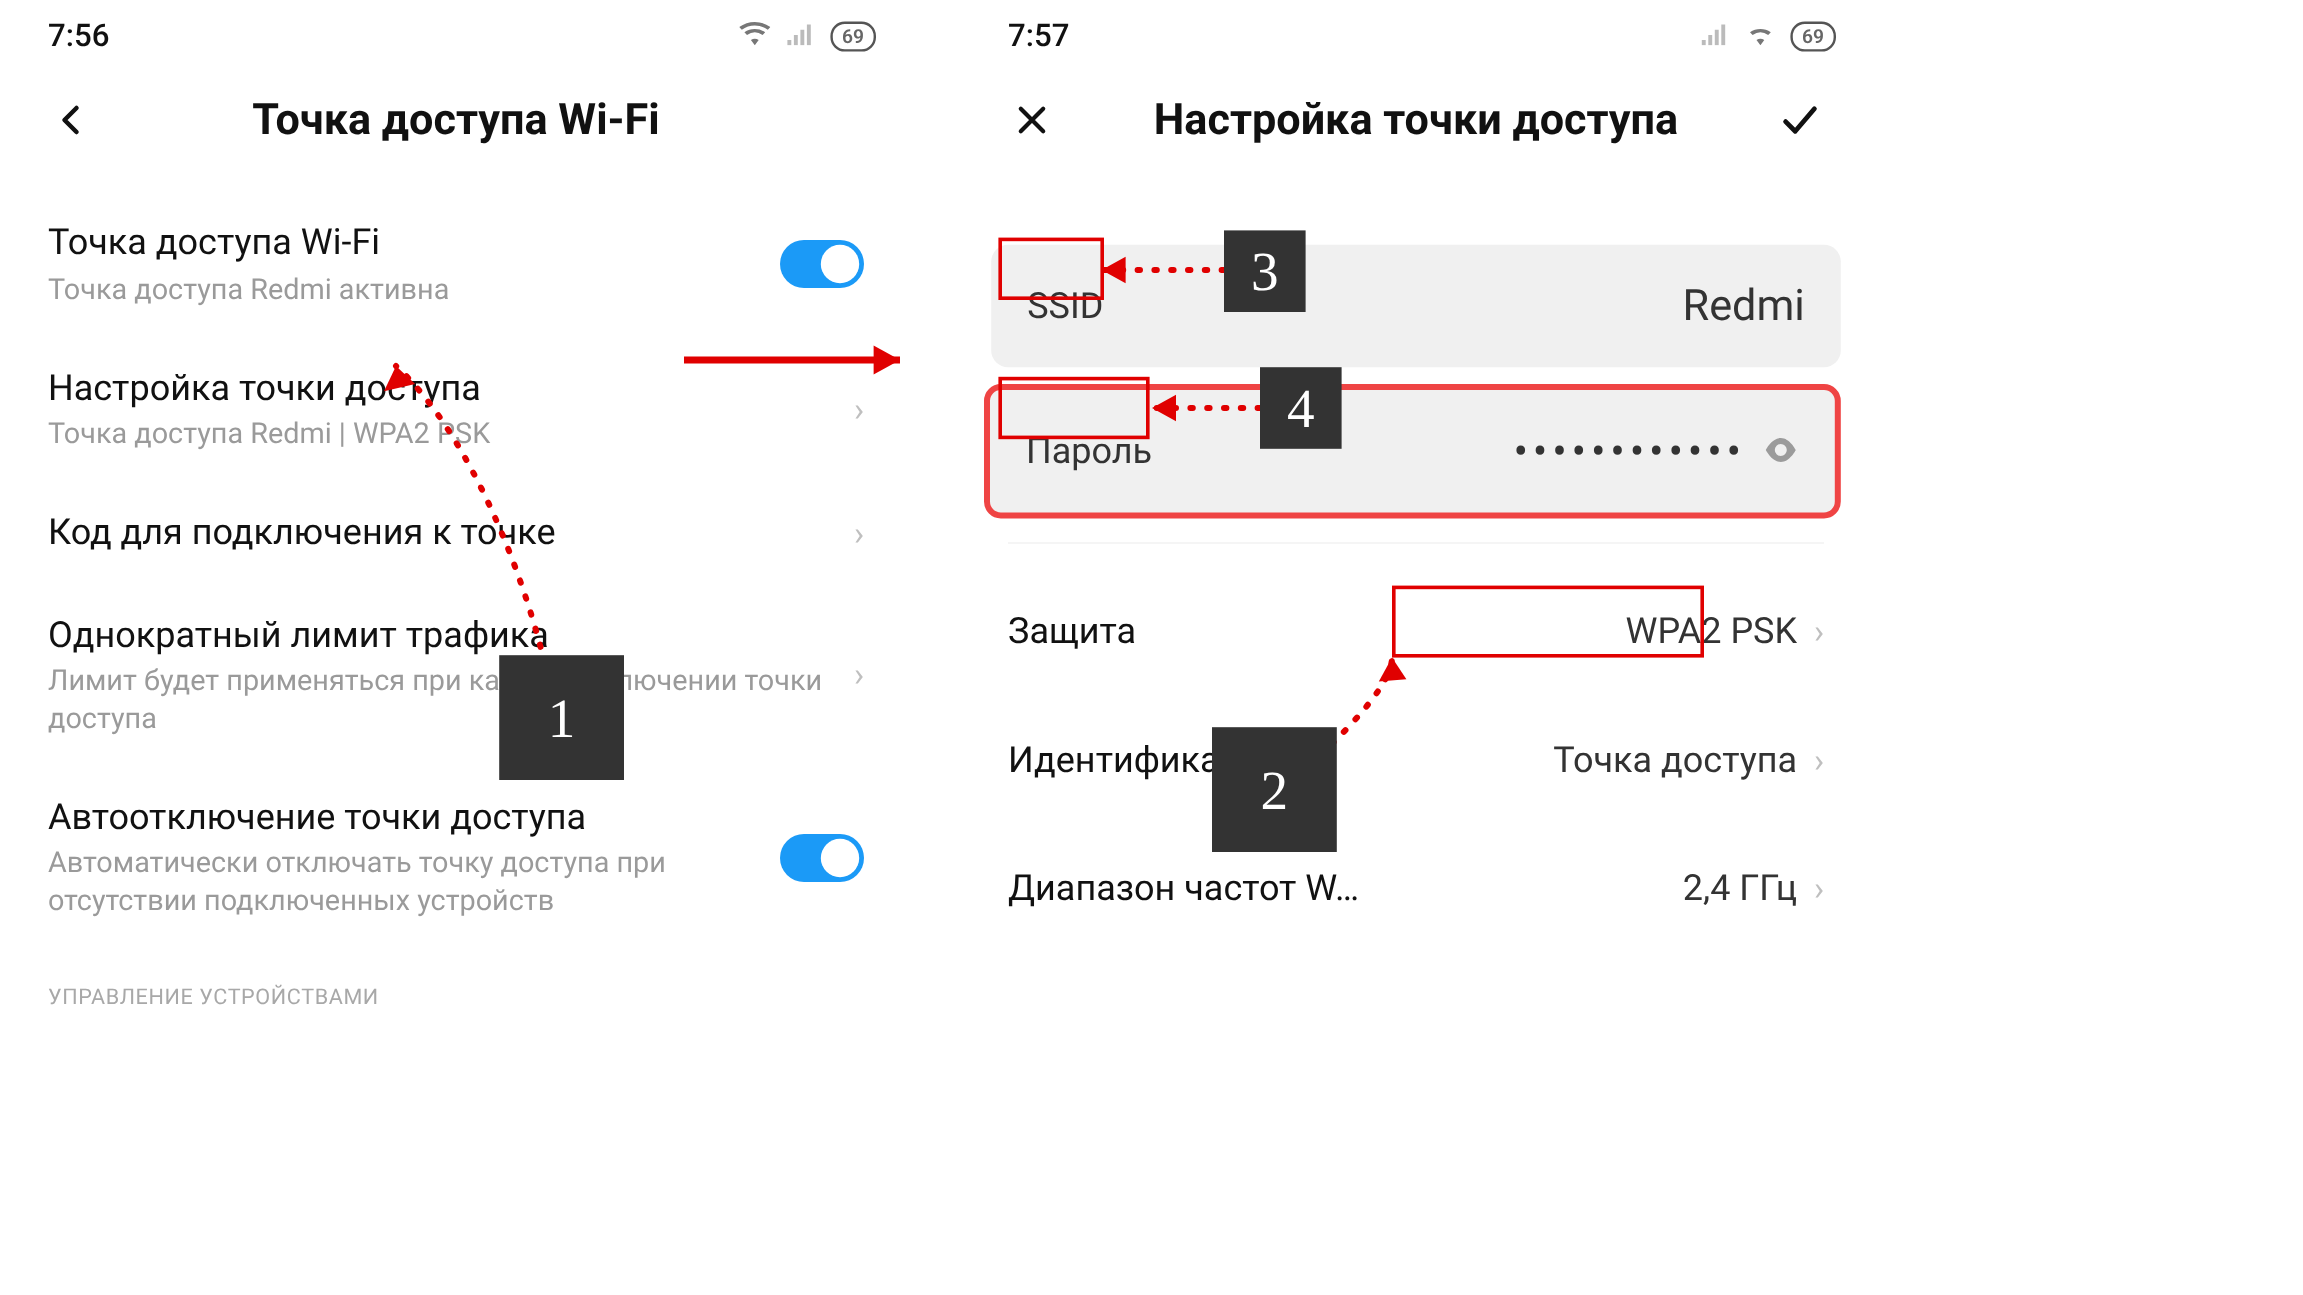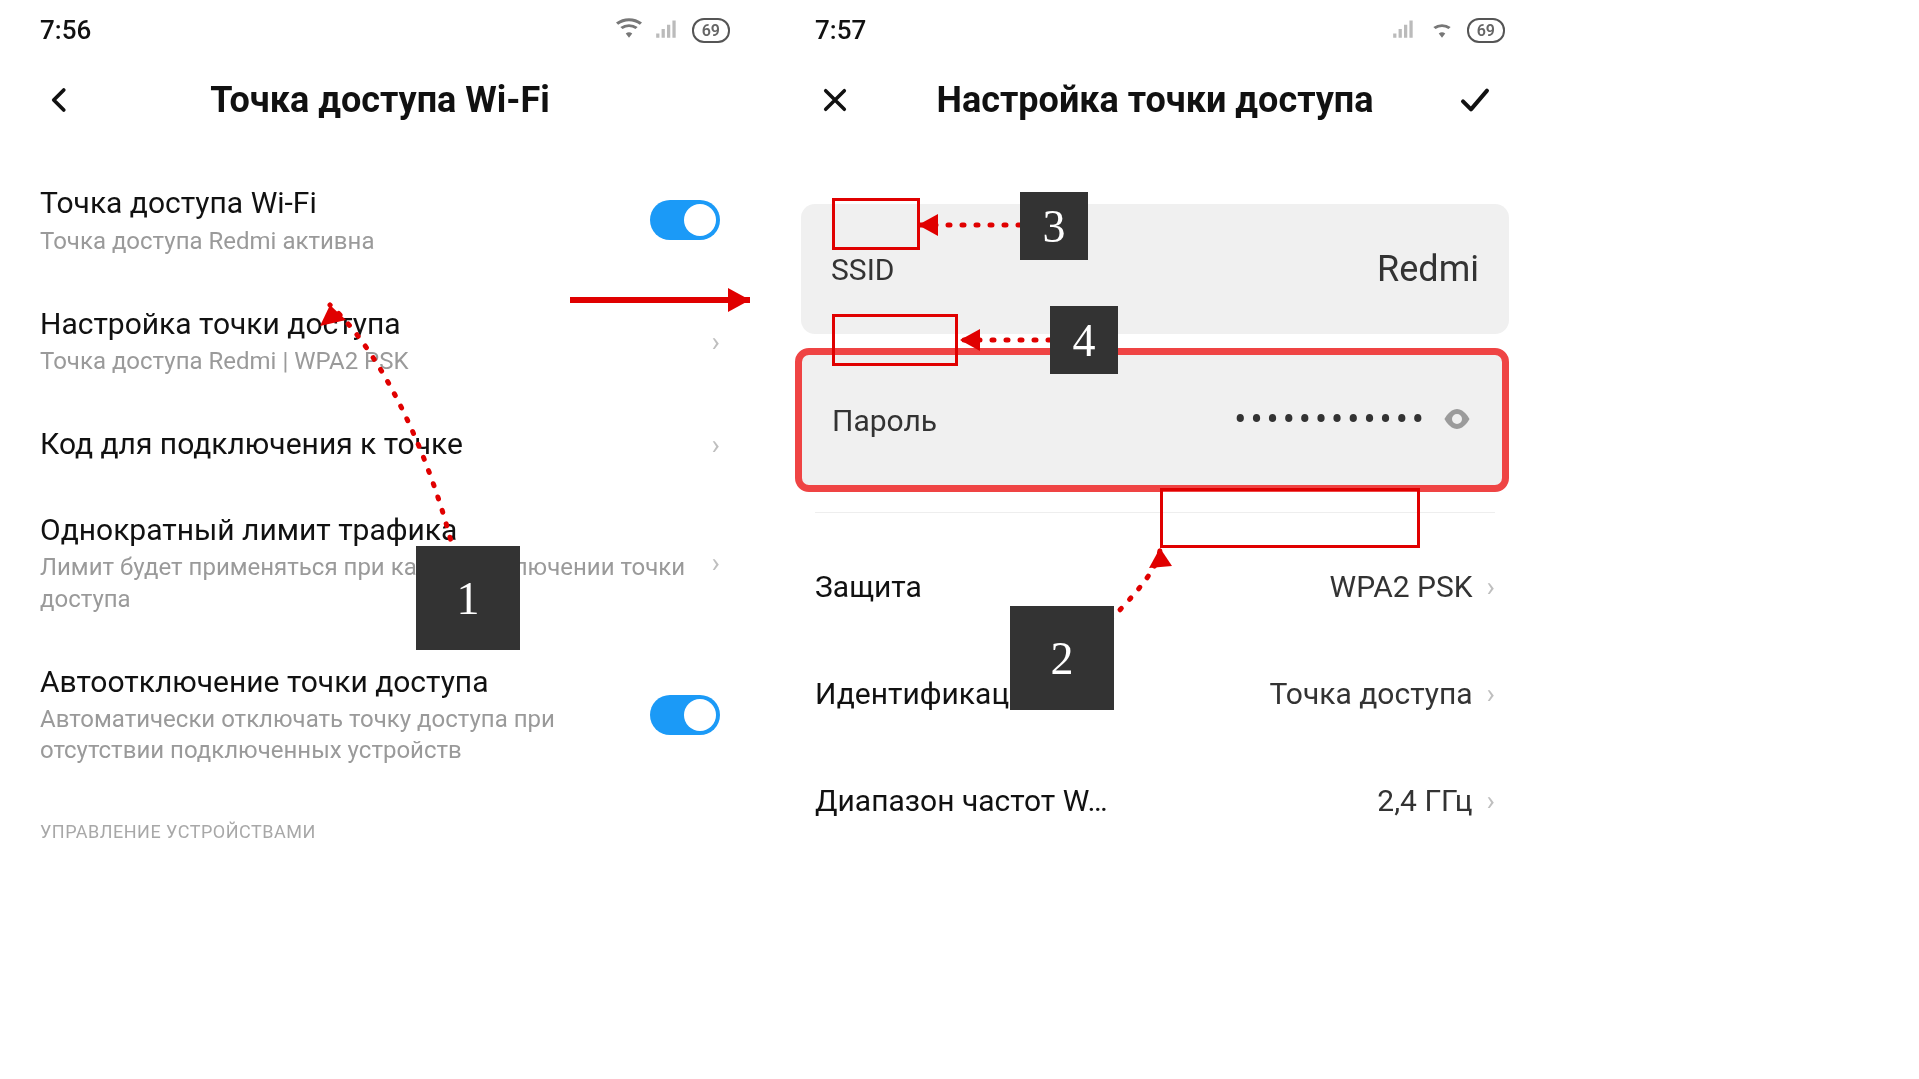--- a/index.html
+++ b/index.html
@@ -12,21 +12,21 @@
     overflow: hidden;
   }
   .screen {
     position: absolute;
     background: #fff;
     top: 0;
     width: 760px;
     height: 813px;
   }
   .screen-left { left: 0; }
-  .screen-right { left: 775px; }
+  .screen-right { left: 800px; }
 
   
   .status-bar {
     height: 60px;
     display: flex;
     align-items: center;
     padding: 0 30px 0 40px;
     font-size: 26px;
     color: #111;
   }
@@ -110,27 +110,27 @@
     font-size: 18px;
     color: #a8a8a8;
     letter-spacing: 0.5px;
   }
 
   
   .field-card {
     margin: 14px 26px;
     background: #f0f0f0;
     border-radius: 14px;
-    padding: 44px 30px;
+    padding: 30px 30px;
     display: flex;
     align-items: center;
     position: relative;
   }
   .field-card.outlined {
-    border: 7px solid #ef4444;
+    border: 5px solid #ef4444;
     background: #f0f0f0;
     margin-left: 20px;
   }
   .field-label {
     font-size: 30px;
     color: #333;
   }
   .field-value {
     margin-left: auto;
     font-size: 36px;

